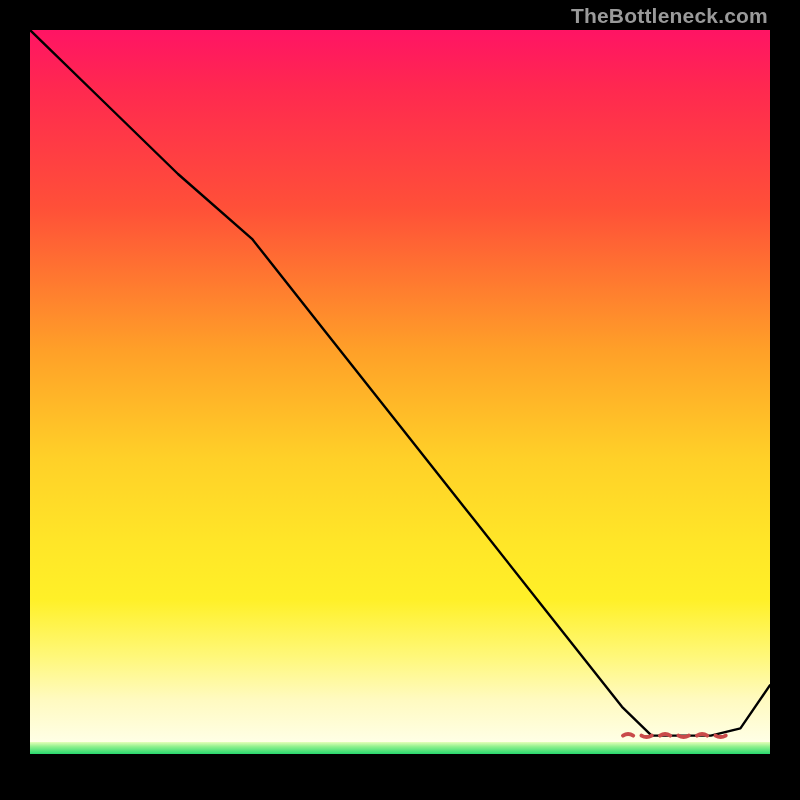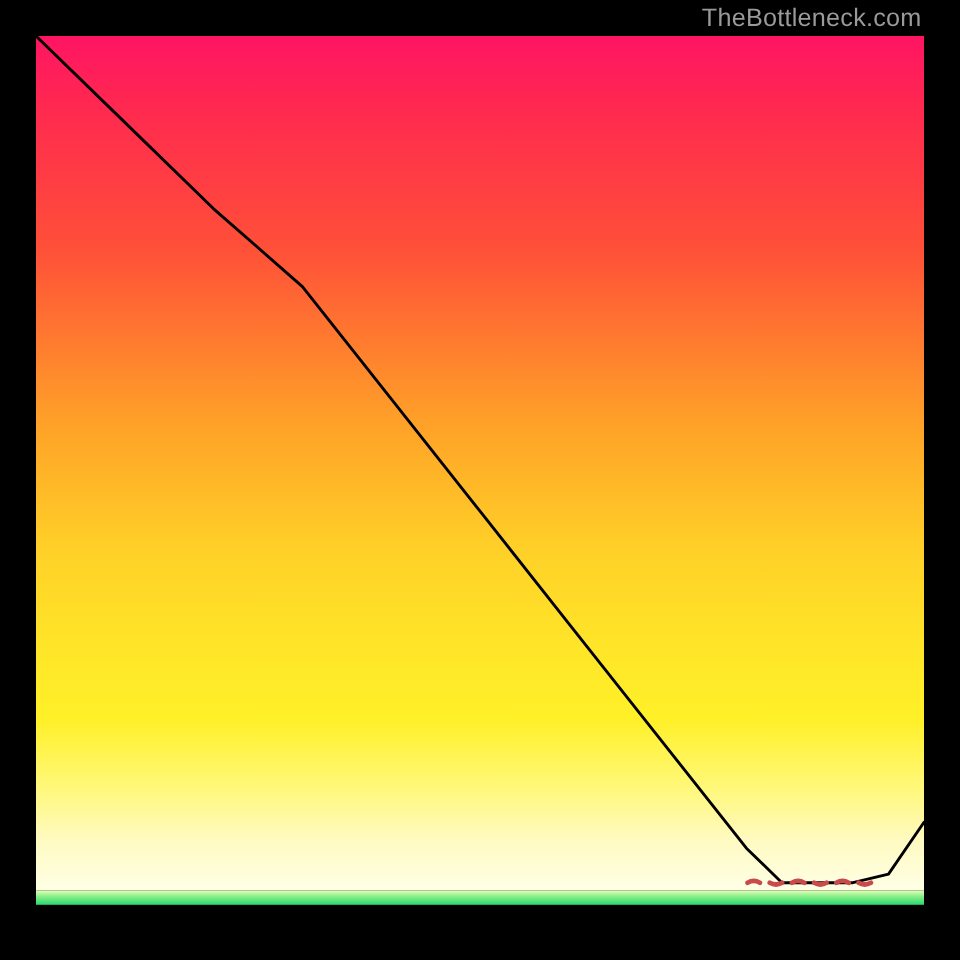--- a/index.html
+++ b/index.html
@@ -67,21 +67,21 @@
     width: 740px;
     height: 740px;
   }
   .watermark {
     position: absolute;
     top: 4px;
     right: 32px;
     color: #9a9a9a;
     font-size: 21px;
     letter-spacing: 0.2px;
-    font-weight: 400;
+    font-weight: 700;
   }
 </style>
 </head>
 <body>
 
 <div class="stage">
 
   <div class="watermark">TheBottleneck.com</div>
 
   <div class="plot-area">

